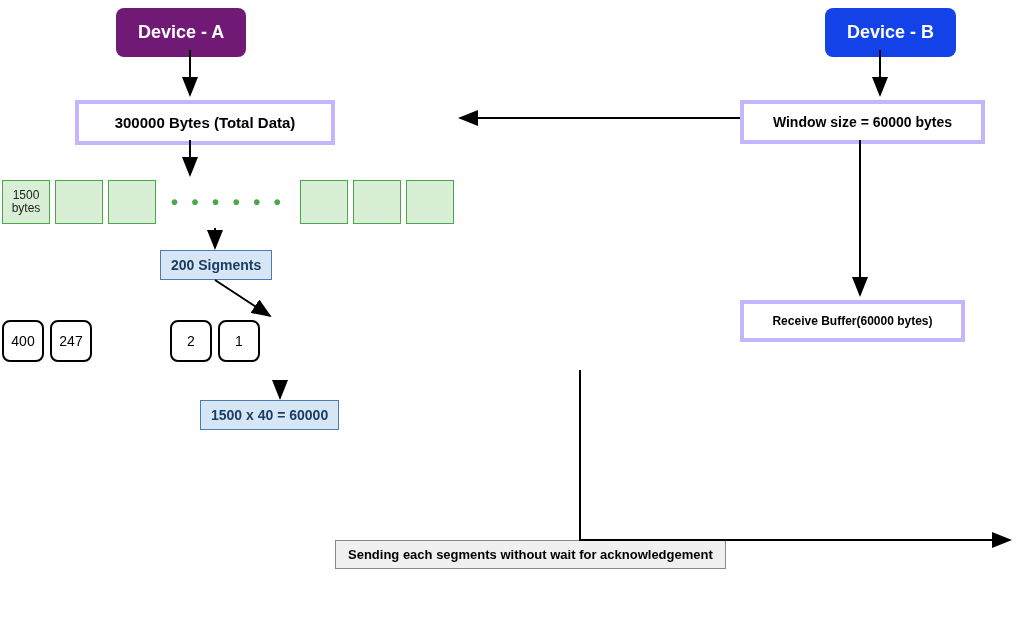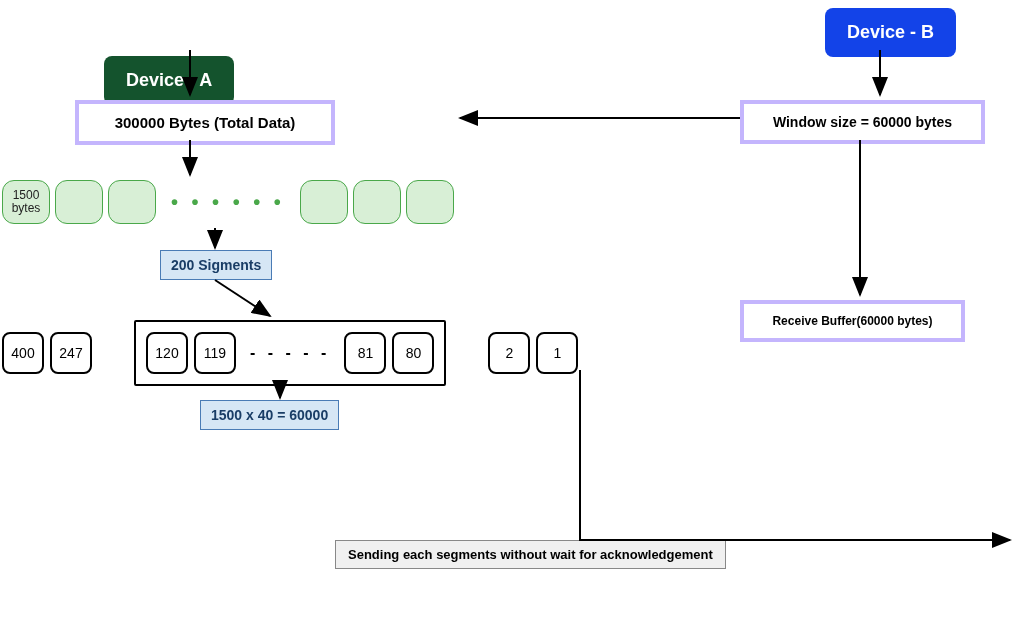--- a/index.html
+++ b/index.html
@@ -13,21 +13,21 @@
   }
   .device-box {
     position: absolute;
     color: #fff;
     font-weight: bold;
     font-size: 18px;
     padding: 14px 22px;
     border-radius: 8px;
     text-align: center;
   }
-  .device-a { background: #14532d; left: 104px; top: 8px; margin-top: 48px; }
+  .device-a { background: #701a75; left: 116px; top: 8px; }
   .device-b { background: #1343e8; left: 825px; top: 8px; }
 
   .white-box {
     position: absolute;
     background: #fff;
     border: 4px solid #c4b5fd;
     font-weight: bold;
     font-size: 15px;
     padding: 10px 12px;
     text-align: center;
@@ -56,21 +56,21 @@
     top: 180px;
     display: flex;
     align-items: center;
     gap: 5px;
   }
   .seg {
     width: 48px;
     height: 44px;
     background: #d8efd6;
     border: 1px solid #4aa84a;
-    border-radius: 12px;
+    border-radius: 0;
     display: flex;
     align-items: center;
     justify-content: center;
     font-size: 13px;
     color: #222;
     text-align: center;
     line-height: 1.1;
   }
   .seg-label { font-size: 12px; }
   .dots {
@@ -157,27 +157,20 @@
   <div class="seg"></div>
   <div class="seg"></div>
 </div>
 
 <div class="blue-chip sigments-chip">200 Sigments</div>
 
 <div class="pkt-row">
   <div class="pkt">400</div>
   <div class="pkt">247</div>
   <div style="width:30px"></div>
-  <div class="window-frame">
-    <div class="pkt">120</div>
-    <div class="pkt">119</div>
-    <span class="dash">- - - - -</span>
-    <div class="pkt">81</div>
-    <div class="pkt">80</div>
-  </div>
   <div style="width:30px"></div>
   <div class="pkt">2</div>
   <div class="pkt">1</div>
 </div>
 
 <div class="blue-chip calc-chip">1500 x 40 = 60000</div>
 
 <div class="sending-label">Sending each segments without wait for acknowledgement</div>
 
 <svg class="overlay">

